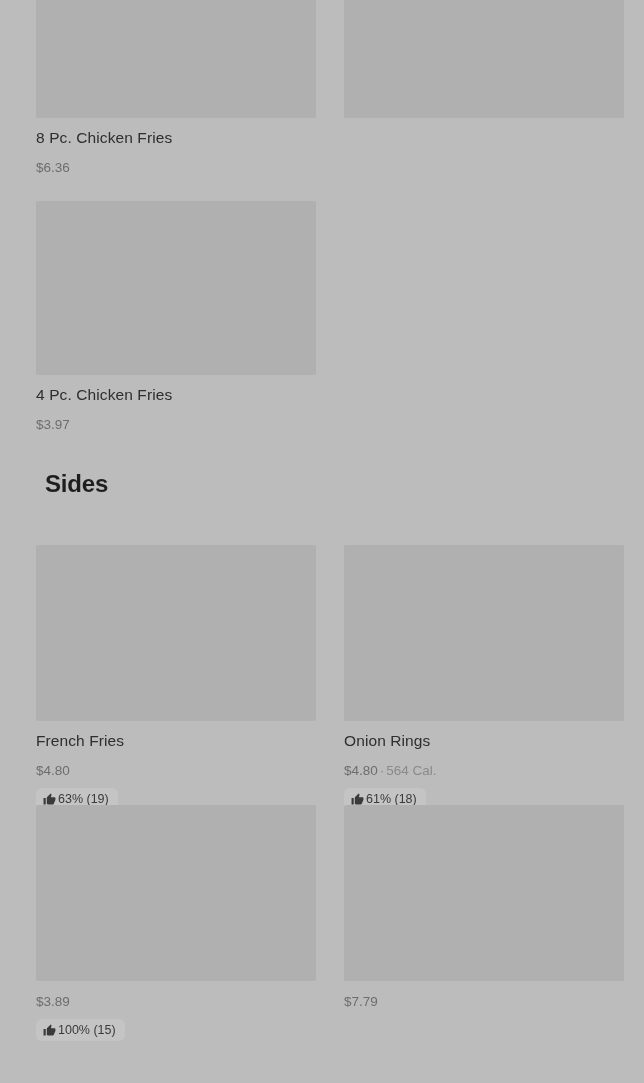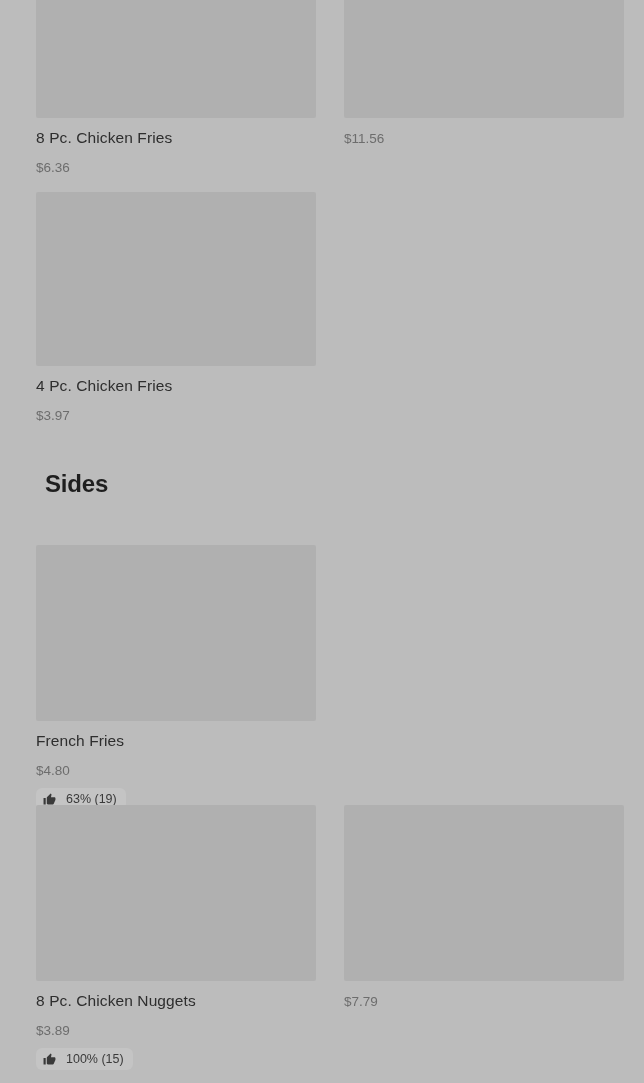--- a/index.html
+++ b/index.html
@@ -63,21 +63,21 @@
     color: #8a8a8a;
   }
   .card-meta .sep {
     color: #8a8a8a;
     padding: 0 2px;
   }
 
   .rating {
     display: inline-flex;
     align-items: center;
-    gap: 10px;
+    gap: 2px;
     background: #c4c4c4;
     border-radius: 6px;
     padding: 4px 9px 4px 7px;
     margin-top: 9px;
     font-size: 12.5px;
     color: #3a3a3a;
     line-height: 14px;
   }
   .thumb-icon {
     width: 13px;
@@ -109,28 +109,25 @@
     <div class="card">
       <div class="card-thumb" style="height:196px;"></div>
       <div class="card-title">8 Pc. Chicken Fries</div>
       <div class="card-meta">
         <span>$6.36</span>
       </div>
     </div>
 
     <div class="card">
       <div class="card-thumb" style="height:196px;"></div>
-      <div class="card-meta">
-        <span>$11.56</span>
-      </div>
-    </div>
-
-  </div>
-
-  <div class="grid" style="position:absolute; top:192px; left:0;">
+    </div>
+
+  </div>
+
+  <div class="grid" style="position:absolute; top:201px; left:0;">
 
     <div class="card">
       <div class="card-thumb" style="height:174px;"></div>
       <div class="card-title">4 Pc. Chicken Fries</div>
       <div class="card-meta">
         <span>$3.97</span>
       </div>
     </div>
 
     <div class="spacer-empty"></div>
@@ -150,28 +147,42 @@
       <div class="rating">
         <span class="thumb-icon">
           <svg viewBox="0 0 24 24">
               <path d="M1 21h4V9H1v12zm22-11c0-1.1-.9-2-2-2h-6.31l.95-4.57.03-.32c0-.41-.17-.79-.44-1.06L14.17 1 7.59 7.59C7.22 7.95 7 8.45 7 9v10c0 1.1.9 2 2 2h9c.83 0 1.54-.5 1.84-1.22l3.02-7.05c.09-.23.14-.47.14-.73v-2z"></path>
             </svg>
         </span>
         <span>63% (19)</span>
       </div>
     </div>
 
+    <div class="card">
+      <div class="card-thumb" style="height:176px;"></div>
+      <div class="card-title">Onion Rings</div>
+      <div class="card-meta">
+        <span>$4.80</span><span class="sep">·</span><span class="cal">564 Cal.</span>
+      </div>
+      <div class="rating">
+        <span class="thumb-icon">
+          <svg viewBox="0 0 24 24">
+              <path d="M1 21h4V9H1v12zm22-11c0-1.1-.9-2-2-2h-6.31l.95-4.57.03-.32c0-.41-.17-.79-.44-1.06L14.17 1 7.59 7.59C7.22 7.95 7 8.45 7 9v10c0 1.1.9 2 2 2h9c.83 0 1.54-.5 1.84-1.22l3.02-7.05c.09-.23.14-.47.14-.73v-2z"></path>
+            </svg>
+        </span>
+        <span>61% (18)</span>
+      </div>
+    </div>
 
   </div>
 
   <div class="grid" style="position:absolute; top:805px; left:0;">
 
     <div class="card">
       <div class="card-thumb" style="height:176px;"></div>
-      <div class="card-title">8 Pc. Chicken Nuggets</div>
       <div class="card-meta">
         <span>$3.89</span>
       </div>
       <div class="rating">
         <span class="thumb-icon">
           <svg viewBox="0 0 24 24">
               <path d="M1 21h4V9H1v12zm22-11c0-1.1-.9-2-2-2h-6.31l.95-4.57.03-.32c0-.41-.17-.79-.44-1.06L14.17 1 7.59 7.59C7.22 7.95 7 8.45 7 9v10c0 1.1.9 2 2 2h9c.83 0 1.54-.5 1.84-1.22l3.02-7.05c.09-.23.14-.47.14-.73v-2z"></path>
             </svg>
         </span>
         <span>100% (15)</span>

